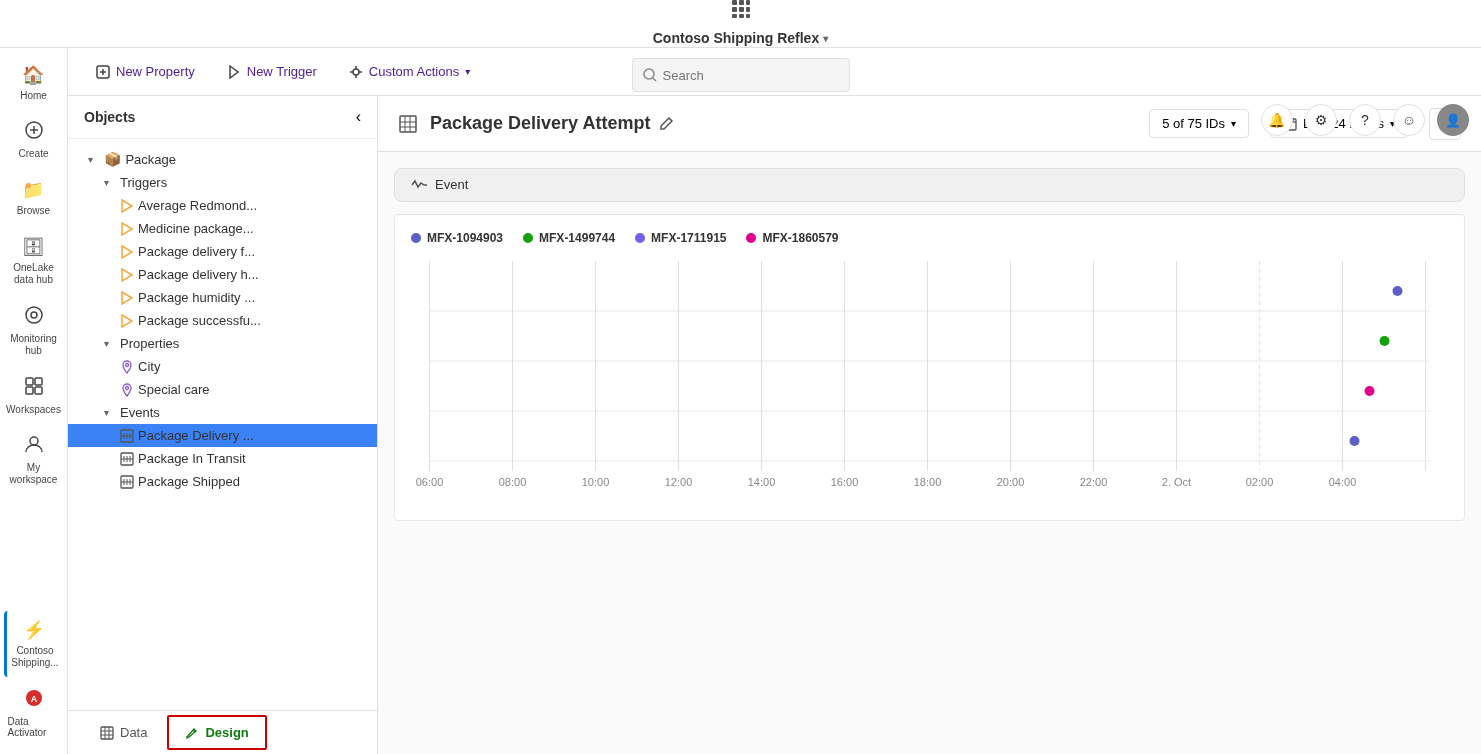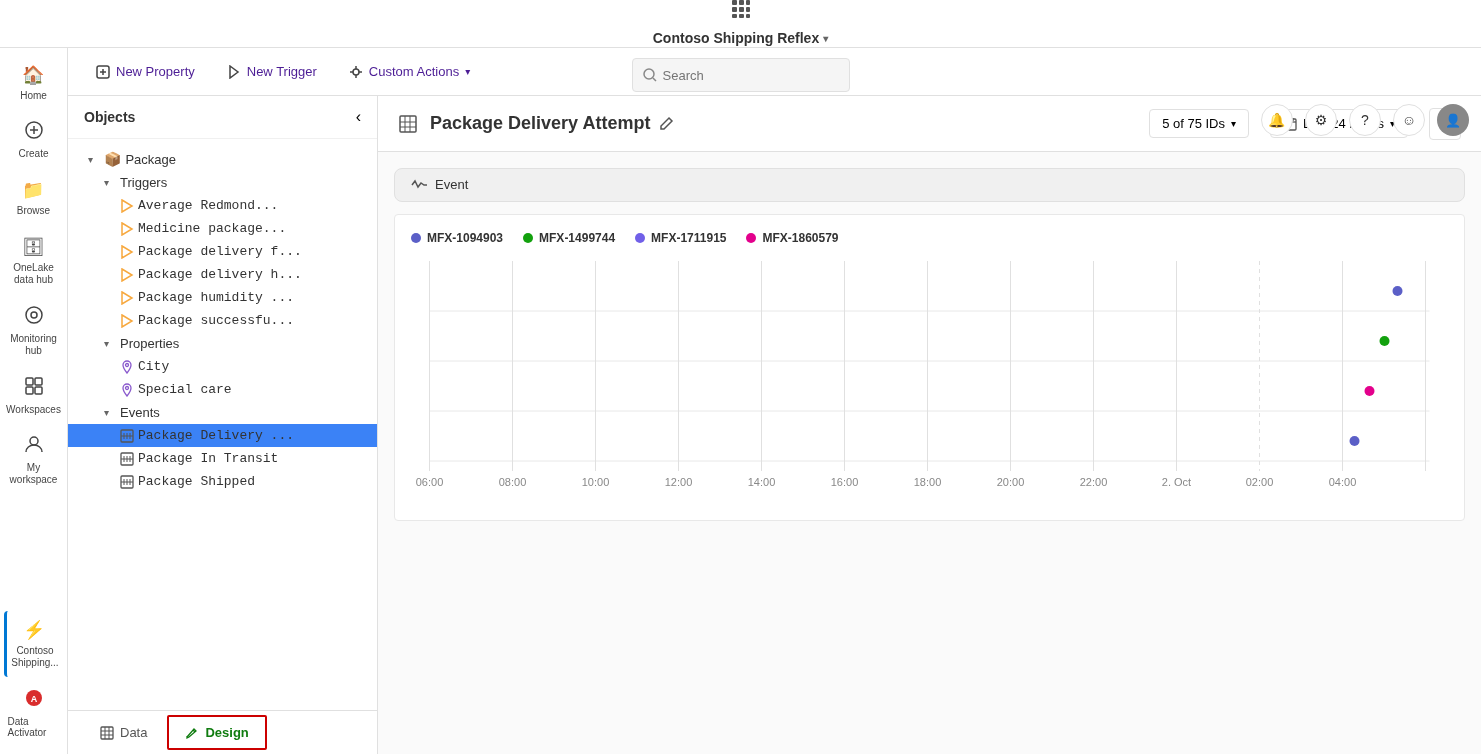--- a/index.html
+++ b/index.html
@@ -47,21 +47,21 @@
       display: flex; align-items: center; justify-content: space-between;
       padding: 12px 16px; font-size: 14px; font-weight: 600; border-bottom: 1px solid #f0f0f0;
     }
     .objects-content { flex: 1; overflow-y: auto; padding: 8px 0; }
     .tree-item { display: flex; align-items: center; padding: 4px 8px; cursor: pointer; gap: 4px; }
     .tree-item.selected { background: #e8f0fe; }
     .tree-chevron { font-size: 10px; color: #666; width: 12px; }
     .tree-label { font-size: 13px; flex: 1; white-space: nowrap; overflow: hidden; text-overflow: ellipsis; }
     .indent-1 { padding-left: 20px; }
     .indent-2 { padding-left: 36px; }
-    .indent-3 { padding-left: 52px; font-family: Liberation Mono, monospace; }
+    .indent-3 { padding-left: 52px; }
 
     
     .toolbar {
       display: flex; align-items: center; background: #fff; border-bottom: 1px solid #e0e0e0;
       padding: 8px 16px; gap: 8px; height: 48px;
     }
     .toolbar-btn {
       display: flex; align-items: center; gap: 6px; padding: 6px 12px;
       border: none; background: transparent; cursor: pointer; font-size: 13px;
       border-radius: 4px; color: #4c1d95;

